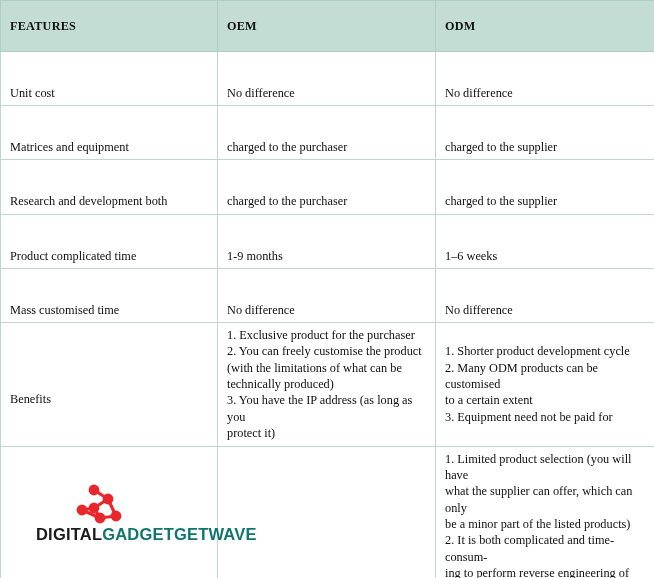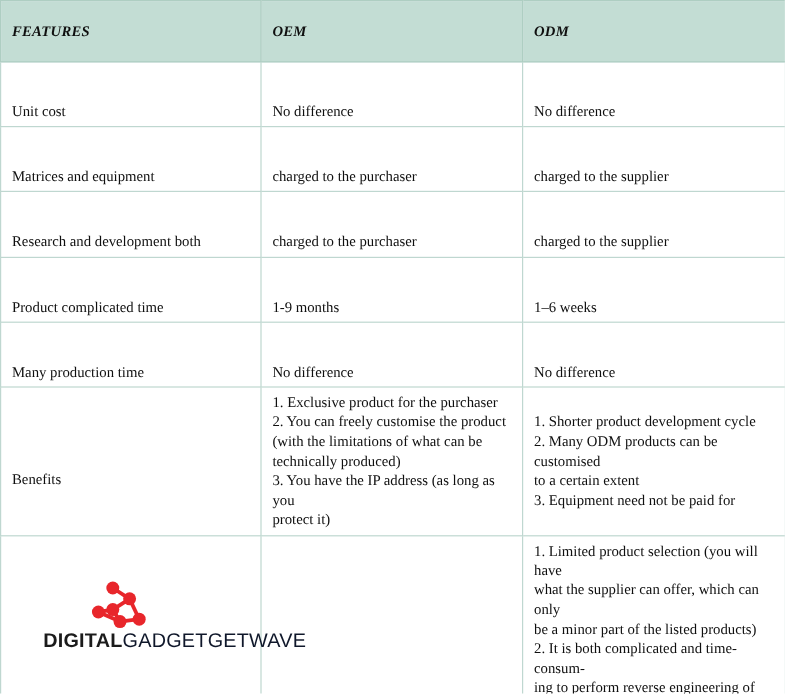--- a/index.html
+++ b/index.html
@@ -44,21 +44,20 @@
   #comparison-table thead th {
     background: #c3ddd4;
     font-weight: bold;
     font-size: 12.2px;
     letter-spacing: 0.25px;
     height: 38px;
     padding-top: 6px;
     padding-bottom: 6px;
     border-color: #aecec2;
     vertical-align: middle;
-    font-style: italic;
   }
 
   
   tr.row-simple td { height: 26px; }
 
   
   tr.row-double td { height: 38px; }
 
   
   tr.row-benefits td { height: 114px; }
@@ -98,22 +97,22 @@
     letter-spacing: 0.2px;
     white-space: nowrap;
     line-height: 1;
   }
   #watermark-logo .wm-bold {
     font-weight: bold;
     color: #1b1b1b;
     margin-left: 28px;
   }
   #watermark-logo .wm-light {
-    font-weight: normal;
-    color: #0f172a;
+    font-weight: bold;
+    color: #0f766e;
   }
 </style>
 </head>
 <body>
 
 <table id="comparison-table">
   <colgroup>
     <col class="col-features">
     <col class="col-oem">
     <col class="col-odm">
@@ -170,21 +169,21 @@
       <td>
           <span class="cell-block">1-9 months</span>
         </td>
       <td>
           <span class="cell-block">1–6 weeks</span>
         </td>
     </tr>
 
     <tr class="row-simple">
       <td>
-          <span class="cell-block">Many production time</span>
+          <span class="cell-block">Mass customised time</span>
         </td>
       <td>
           <span class="cell-block">No difference</span>
         </td>
       <td>
           <span class="cell-block">No difference</span>
         </td>
     </tr>
 
 

